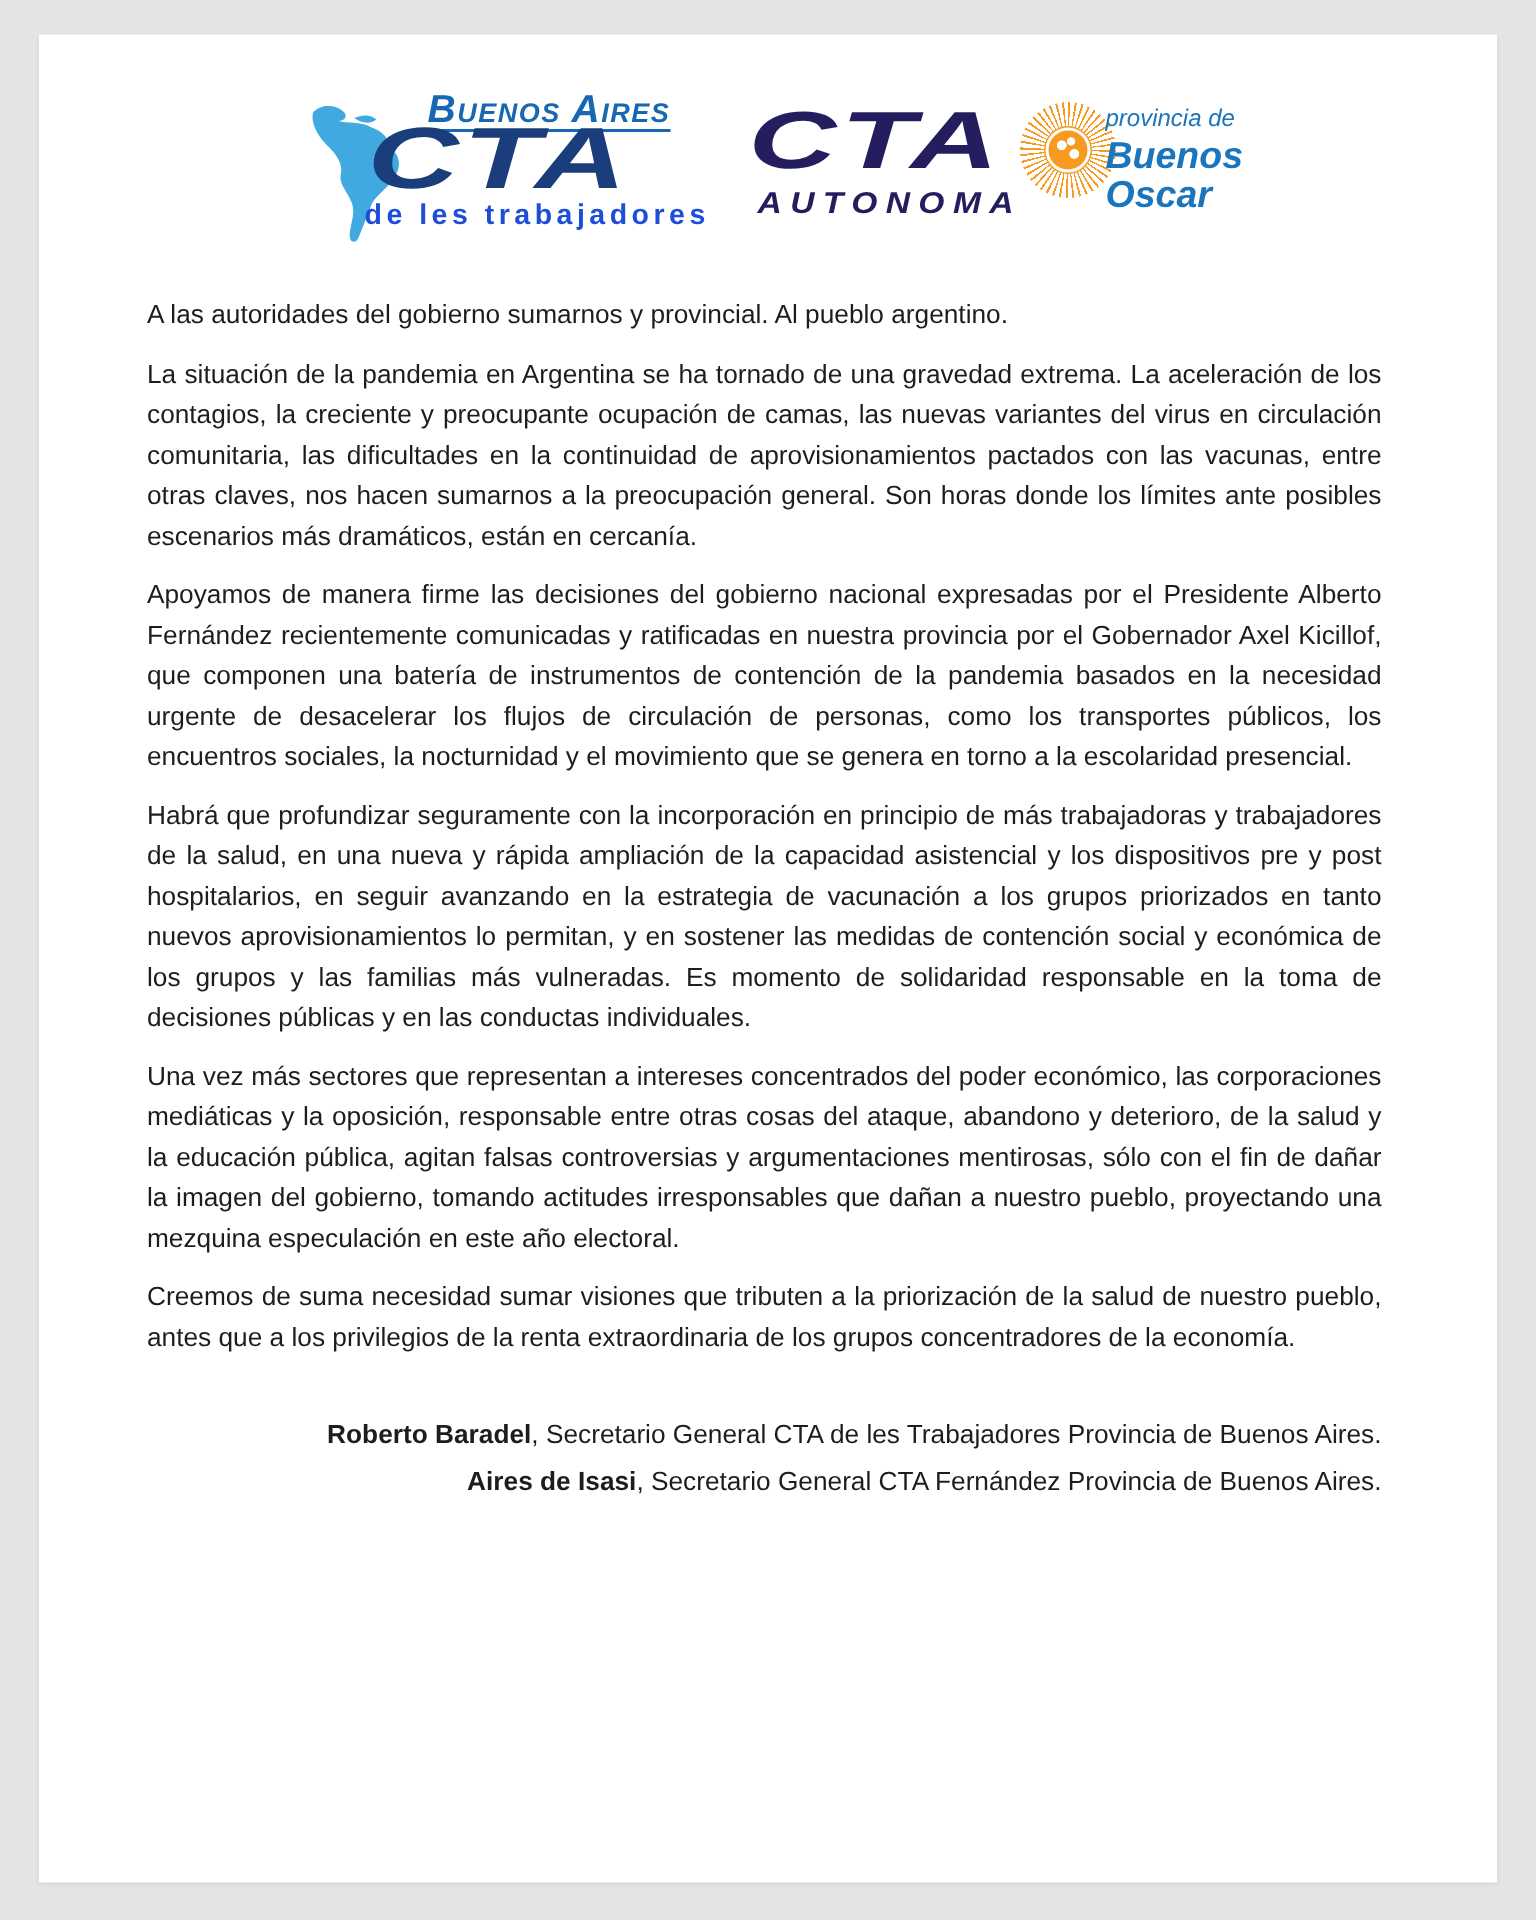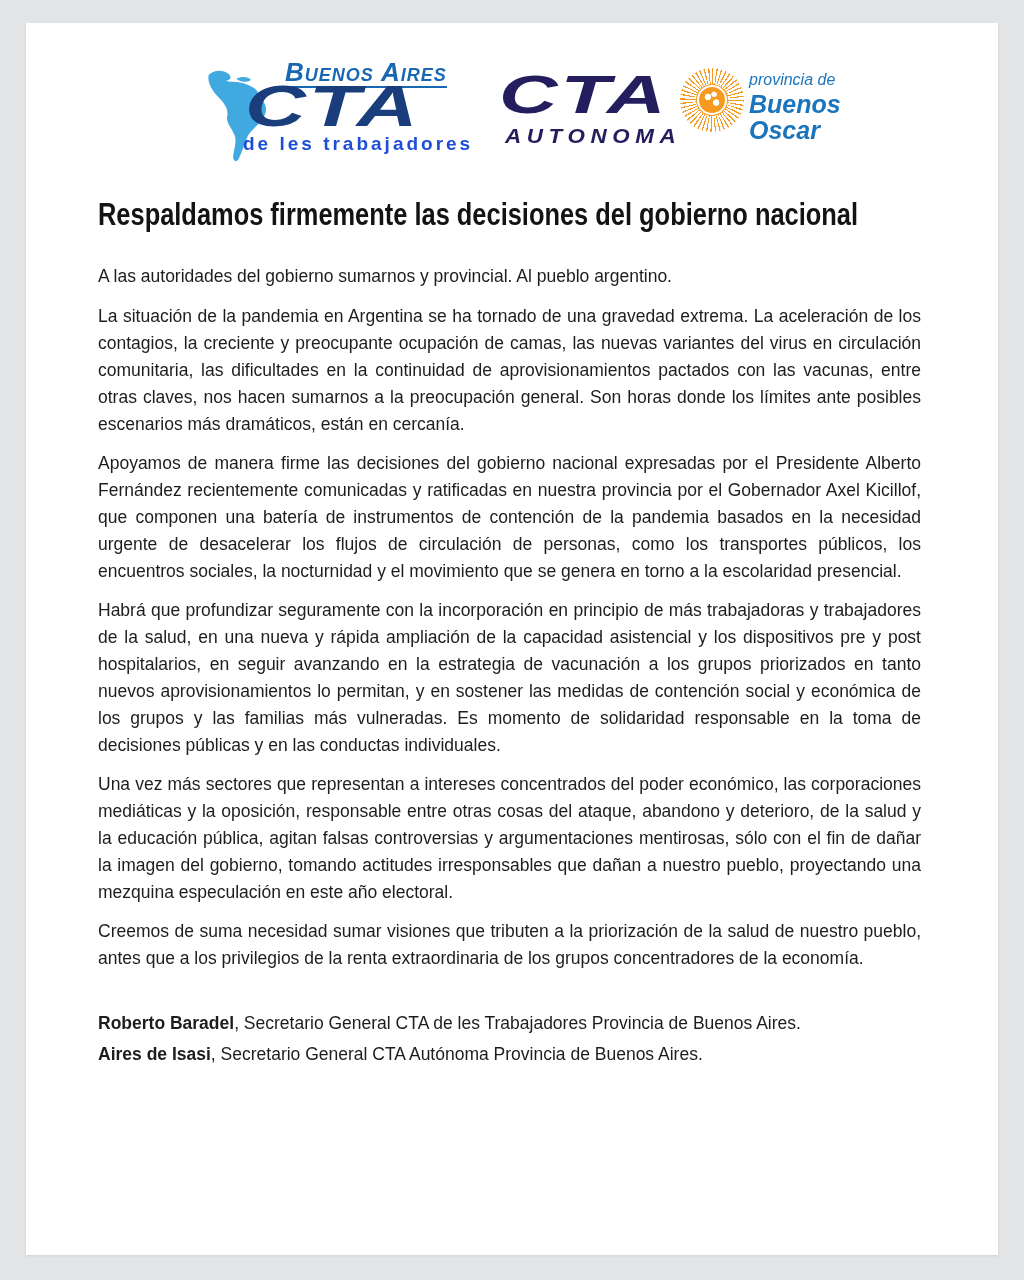--- a/index.html
+++ b/index.html
@@ -79,21 +79,21 @@
   .globe {
     position: absolute; inset: 17px; border-radius: 50%;
     background:
       radial-gradient(circle at 34% 38%, #ffffff 0 3px, transparent 3.5px),
       radial-gradient(circle at 66% 60%, #ffffff 0 3px, transparent 3.5px),
       radial-gradient(circle at 58% 28%, #ffffff 0 2.5px, transparent 3px),
       #f79b20;
     border: 2px solid #ffffff;
     box-shadow: 0 0 0 1px #f79b20;
   }
-  .prov { position: absolute; left: 252px; top: 7px; color: #1b75bc; line-height: 1; }
+  .prov { position: absolute; left: 240px; top: 7px; color: #1b75bc; line-height: 1; }
   .prov-de { font-style: italic; font-size: 16px; margin-bottom: 3px; }
   .prov-name { font-weight: bold; font-size: 25px; line-height: 26px; font-style: italic; }
 
   
   .doc-title { margin: 0 0 30px 0; color: #131313; }
   .doc-title .trow { line-height: 37px; height: 37px; }
   .doc-title .tline {
     display: inline-block;
     font-size: 31px; font-weight: 700;
     transform: scaleX(0.82); transform-origin: 0 50%;
@@ -104,21 +104,21 @@
   .content p {
     margin: 0 0 12px 0;
     font-size: 17.5px;
     line-height: 27px;
     text-align: justify;
   }
   .content p.salutation { text-align: left; margin-bottom: 13px; }
 
   
   .signatures { margin-top: 36px; }
-  .sig { margin: 0; font-size: 17.5px; line-height: 31px; text-align: left; }
+  .sig { margin: 0; font-size: 17.5px; line-height: 31px; text-align: right; }
   .sig-name { font-weight: bold; }
 </style>
 </head>
 <body>
 
 <div class="paper">
 
   <header class="logos">
 
     <div class="logo logo-left">
@@ -143,30 +143,29 @@
       <div class="prov">
         <div class="prov-de">provincia de</div>
         <div class="prov-name">Buenos</div>
         <div class="prov-name">Oscar</div>
       </div>
     </div>
 
   </header>
 
   <h1 class="doc-title">
-    <div class="trow"><span class="tline">Respaldamos firmemente las decisiones del gobierno nacional</span></div>
   </h1>
 
   <div class="content">
     <p class="salutation">A las autoridades del gobierno sumarnos y provincial. Al pueblo argentino.</p>
     <p>La situación de la pandemia en Argentina se ha tornado de una gravedad extrema. La aceleración de los contagios, la creciente y preocupante ocupación de camas, las nuevas variantes del virus en circulación comunitaria, las dificultades en la continuidad de aprovisionamientos pactados con las vacunas, entre otras claves, nos hacen sumarnos a la preocupación general. Son horas donde los límites ante posibles escenarios más dramáticos, están en cercanía.</p>
     <p>Apoyamos de manera firme las decisiones del gobierno nacional expresadas por el Presidente Alberto Fernández recientemente comunicadas y ratificadas en nuestra provincia por el Gobernador Axel Kicillof, que componen una batería de instrumentos de contención de la pandemia basados en la necesidad urgente de desacelerar los flujos de circulación de personas, como los transportes públicos, los encuentros sociales, la nocturnidad y el movimiento que se genera en torno a la escolaridad presencial.</p>
     <p>Habrá que profundizar seguramente con la incorporación en principio de más trabajadoras y trabajadores de la salud, en una nueva y rápida ampliación de la capacidad asistencial y los dispositivos pre y post hospitalarios, en seguir avanzando en la estrategia de vacunación a los grupos priorizados en tanto nuevos aprovisionamientos lo permitan, y en sostener las medidas de contención social y económica de los grupos y las familias más vulneradas. Es momento de solidaridad responsable en la toma de decisiones públicas y en las conductas individuales.</p>
     <p>Una vez más sectores que representan a intereses concentrados del poder económico, las corporaciones mediáticas y la oposición, responsable entre otras cosas del ataque, abandono y deterioro, de la salud y la educación pública, agitan falsas controversias y argumentaciones mentirosas, sólo con el fin de dañar la imagen del gobierno, tomando actitudes irresponsables que dañan a nuestro pueblo, proyectando una mezquina especulación en este año electoral.</p>
     <p>Creemos de suma necesidad sumar visiones que tributen a la priorización de la salud de nuestro pueblo, antes que a los privilegios de la renta extraordinaria de los grupos concentradores de la economía.</p>
   </div>
 
   <div class="signatures">
     <p class="sig"><span class="sig-name">Roberto Baradel</span><span>, Secretario General CTA de les Trabajadores Provincia de Buenos Aires.</span></p>
-    <p class="sig"><span class="sig-name">Aires de Isasi</span><span>, Secretario General CTA Autónoma Provincia de Buenos Aires.</span></p>
+    <p class="sig"><span class="sig-name">Aires de Isasi</span><span>, Secretario General CTA Fernández Provincia de Buenos Aires.</span></p>
   </div>
 
 </div>
 
 </body></html>

